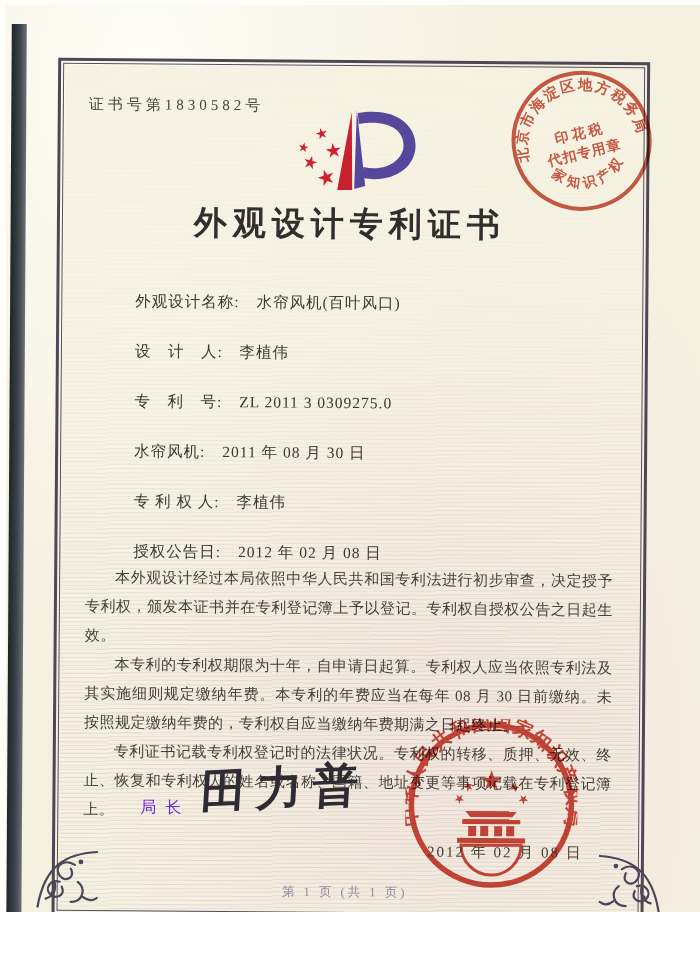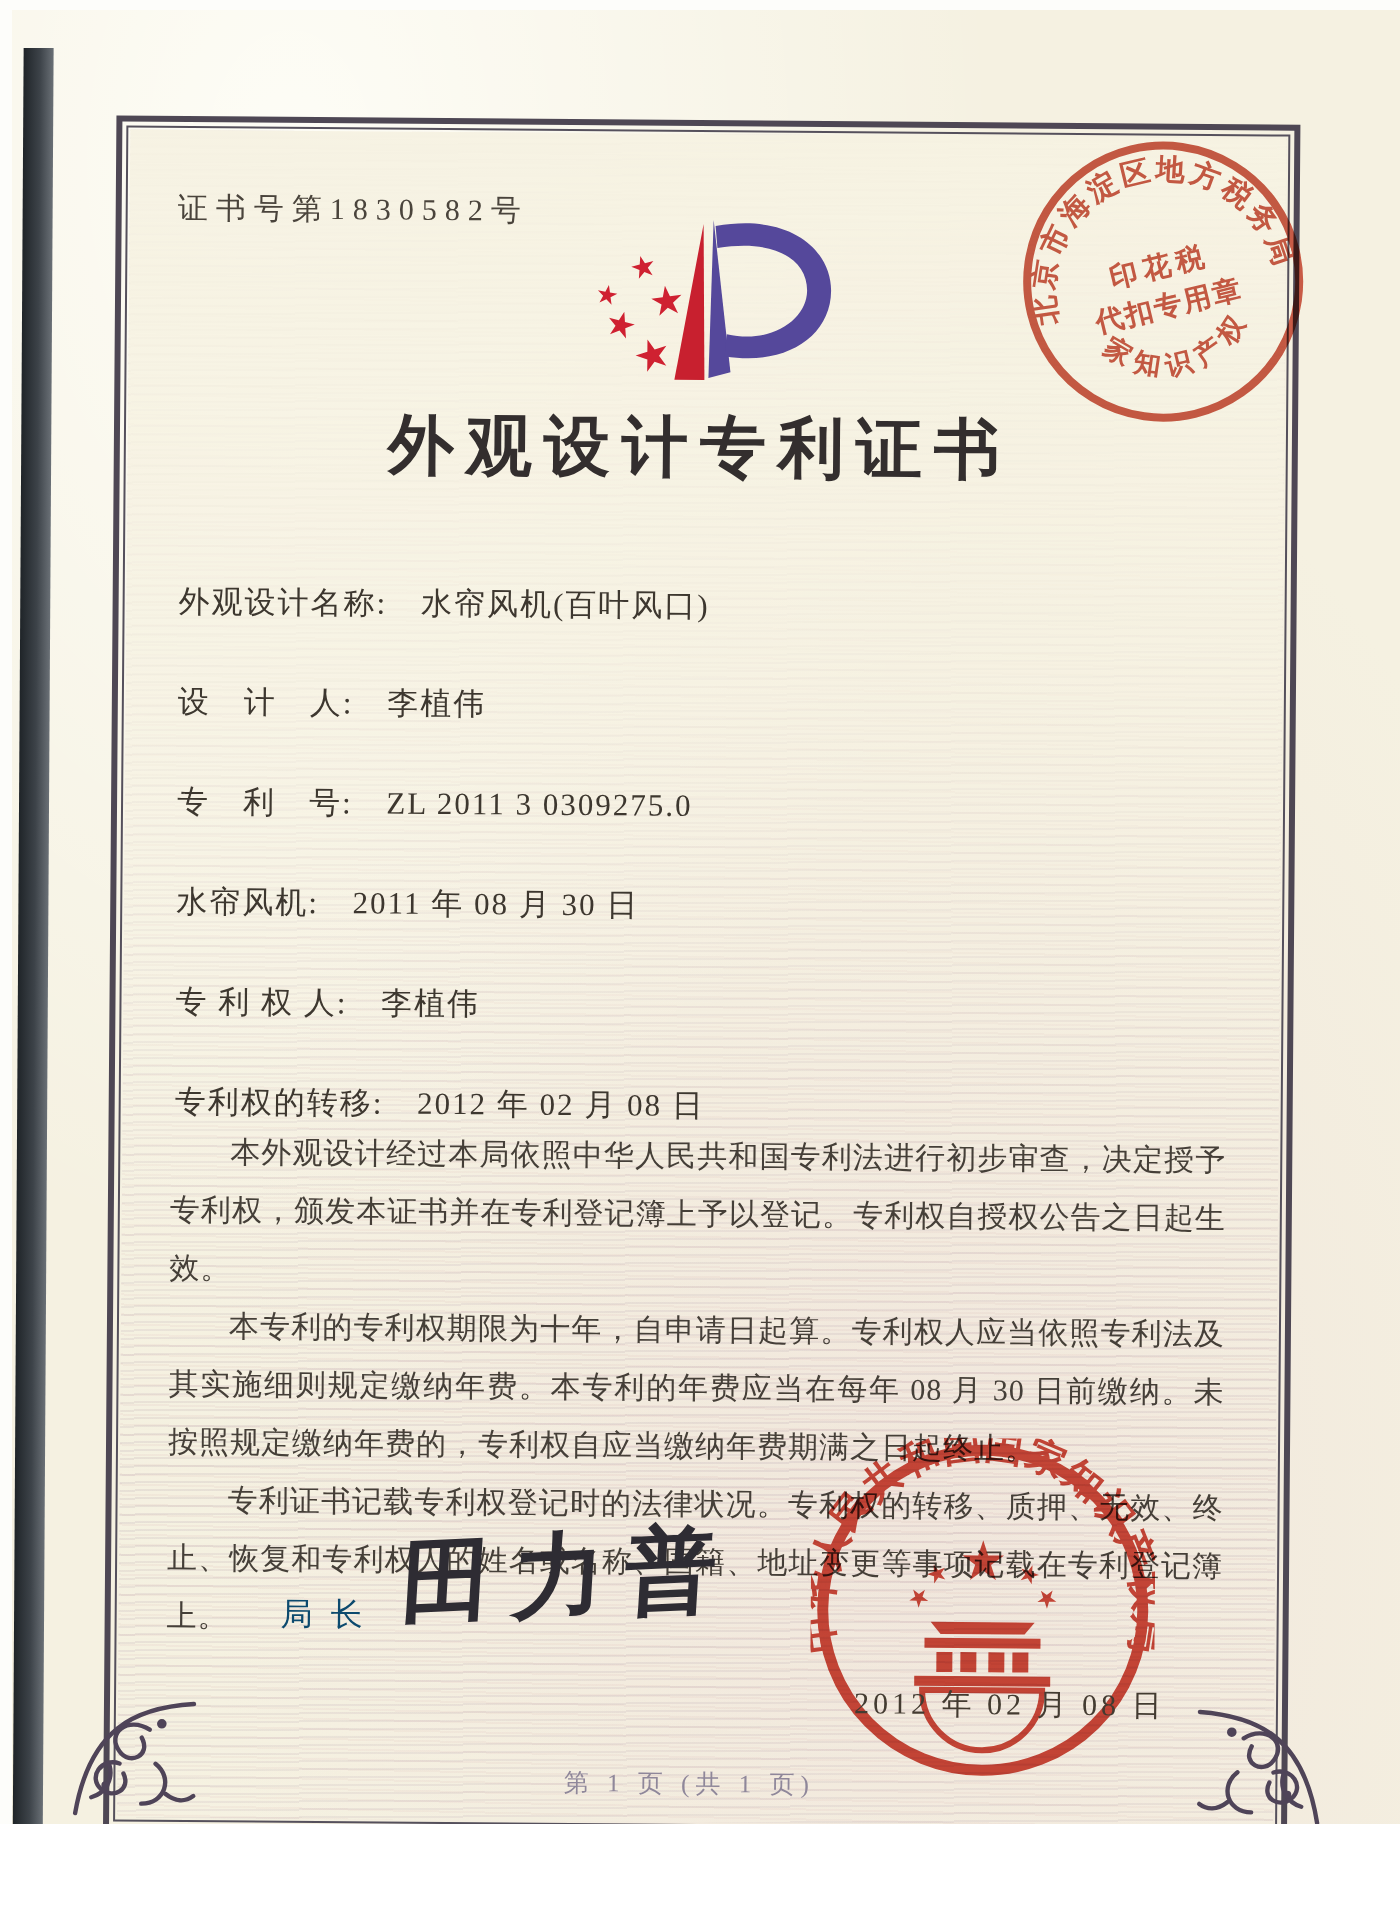--- a/index.html
+++ b/index.html
@@ -26,26 +26,26 @@
     background:linear-gradient(180deg, rgba(246,242,226,0.96) 0%, rgba(246,242,226,0.8) 30%,
       rgba(246,242,226,0.4) 55%, rgba(246,242,226,0.12) 80%, rgba(246,242,226,0.3) 100%);}
   .cert-no{position:absolute;left:86px;top:97px;font-size:15px;letter-spacing:4px;color:#4a443c;}
   .logo{position:absolute;left:283px;top:98px;}
   .seal-tax{position:absolute;left:506px;top:66px;transform:rotate(-14deg);
     opacity:.88;mix-blend-mode:multiply;}
   .title{position:absolute;left:55px;top:202px;width:586px;text-align:center;
     font-size:33px;font-weight:700;letter-spacing:6px;color:#332e2e;}
   .fields{position:absolute;left:88px;top:293px;width:530px;}
   .frow{height:50px;font-size:15.5px;color:#3d372f;letter-spacing:1px;white-space:nowrap;}
-  .flabel{margin-right:12px;}
+  .flabel{margin-right:12px;margin-left:46px;}
   .body-text{position:absolute;left:86px;top:565px;width:528px;font-size:15px;
     line-height:29px;color:#453f38;text-align:justify;letter-spacing:0.5px;}
   .body-text p{margin:0;text-indent:2em;}
   .signer-label{position:absolute;left:143px;top:799px;font-size:16px;
-    letter-spacing:9px;color:#0c4a6e;}
+    letter-spacing:9px;color:#6d28d9;}
   .signature{position:absolute;left:203px;top:758px;font-size:46px;font-weight:700;
     color:#2e2c33;letter-spacing:10px;transform:rotate(-3deg) skewX(-6deg);}
   .seal-sipo{position:absolute;left:408px;top:718px;opacity:.92;mix-blend-mode:multiply;}
   .issue-date{position:absolute;left:430px;top:842px;font-size:15px;letter-spacing:2px;
     color:#433b31;}
   .page-footer{position:absolute;left:55px;top:884px;width:586px;text-align:center;
     font-size:12.5px;letter-spacing:3px;color:#8f879a;}
   .ornament{position:absolute;}
   .orn-left{left:36px;top:851px;}
   .orn-right{left:601px;top:851px;transform:scaleX(-1);}
@@ -140,21 +140,21 @@
       </div>
       <div class="frow">
         <span class="flabel">水帘风机:</span>
         <span class="fvalue">2011 年 08 月 30 日</span>
       </div>
       <div class="frow">
         <span class="flabel">专 利 权 人:</span>
         <span class="fvalue">李植伟</span>
       </div>
       <div class="frow">
-        <span class="flabel">专利权的转移:</span>
+        <span class="flabel">授权公告日:</span>
         <span class="fvalue">2012 年 02 月 08 日</span>
       </div>
     </div>
 
     <div class="body-text">
       <p>本外观设计经过本局依照中华人民共和国专利法进行初步审查，决定授予专利权，颁发本证书并在专利登记簿上予以登记。专利权自授权公告之日起生效。</p>
       <p>本专利的专利权期限为十年，自申请日起算。专利权人应当依照专利法及其实施细则规定缴纳年费。本专利的年费应当在每年 08 月 30 日前缴纳。未按照规定缴纳年费的，专利权自应当缴纳年费期满之日起终止。</p>
       <p>专利证书记载专利权登记时的法律状况。专利权的转移、质押、无效、终止、恢复和专利权人的姓名或名称、国籍、地址变更等事项记载在专利登记簿上。</p>
     </div>
 

